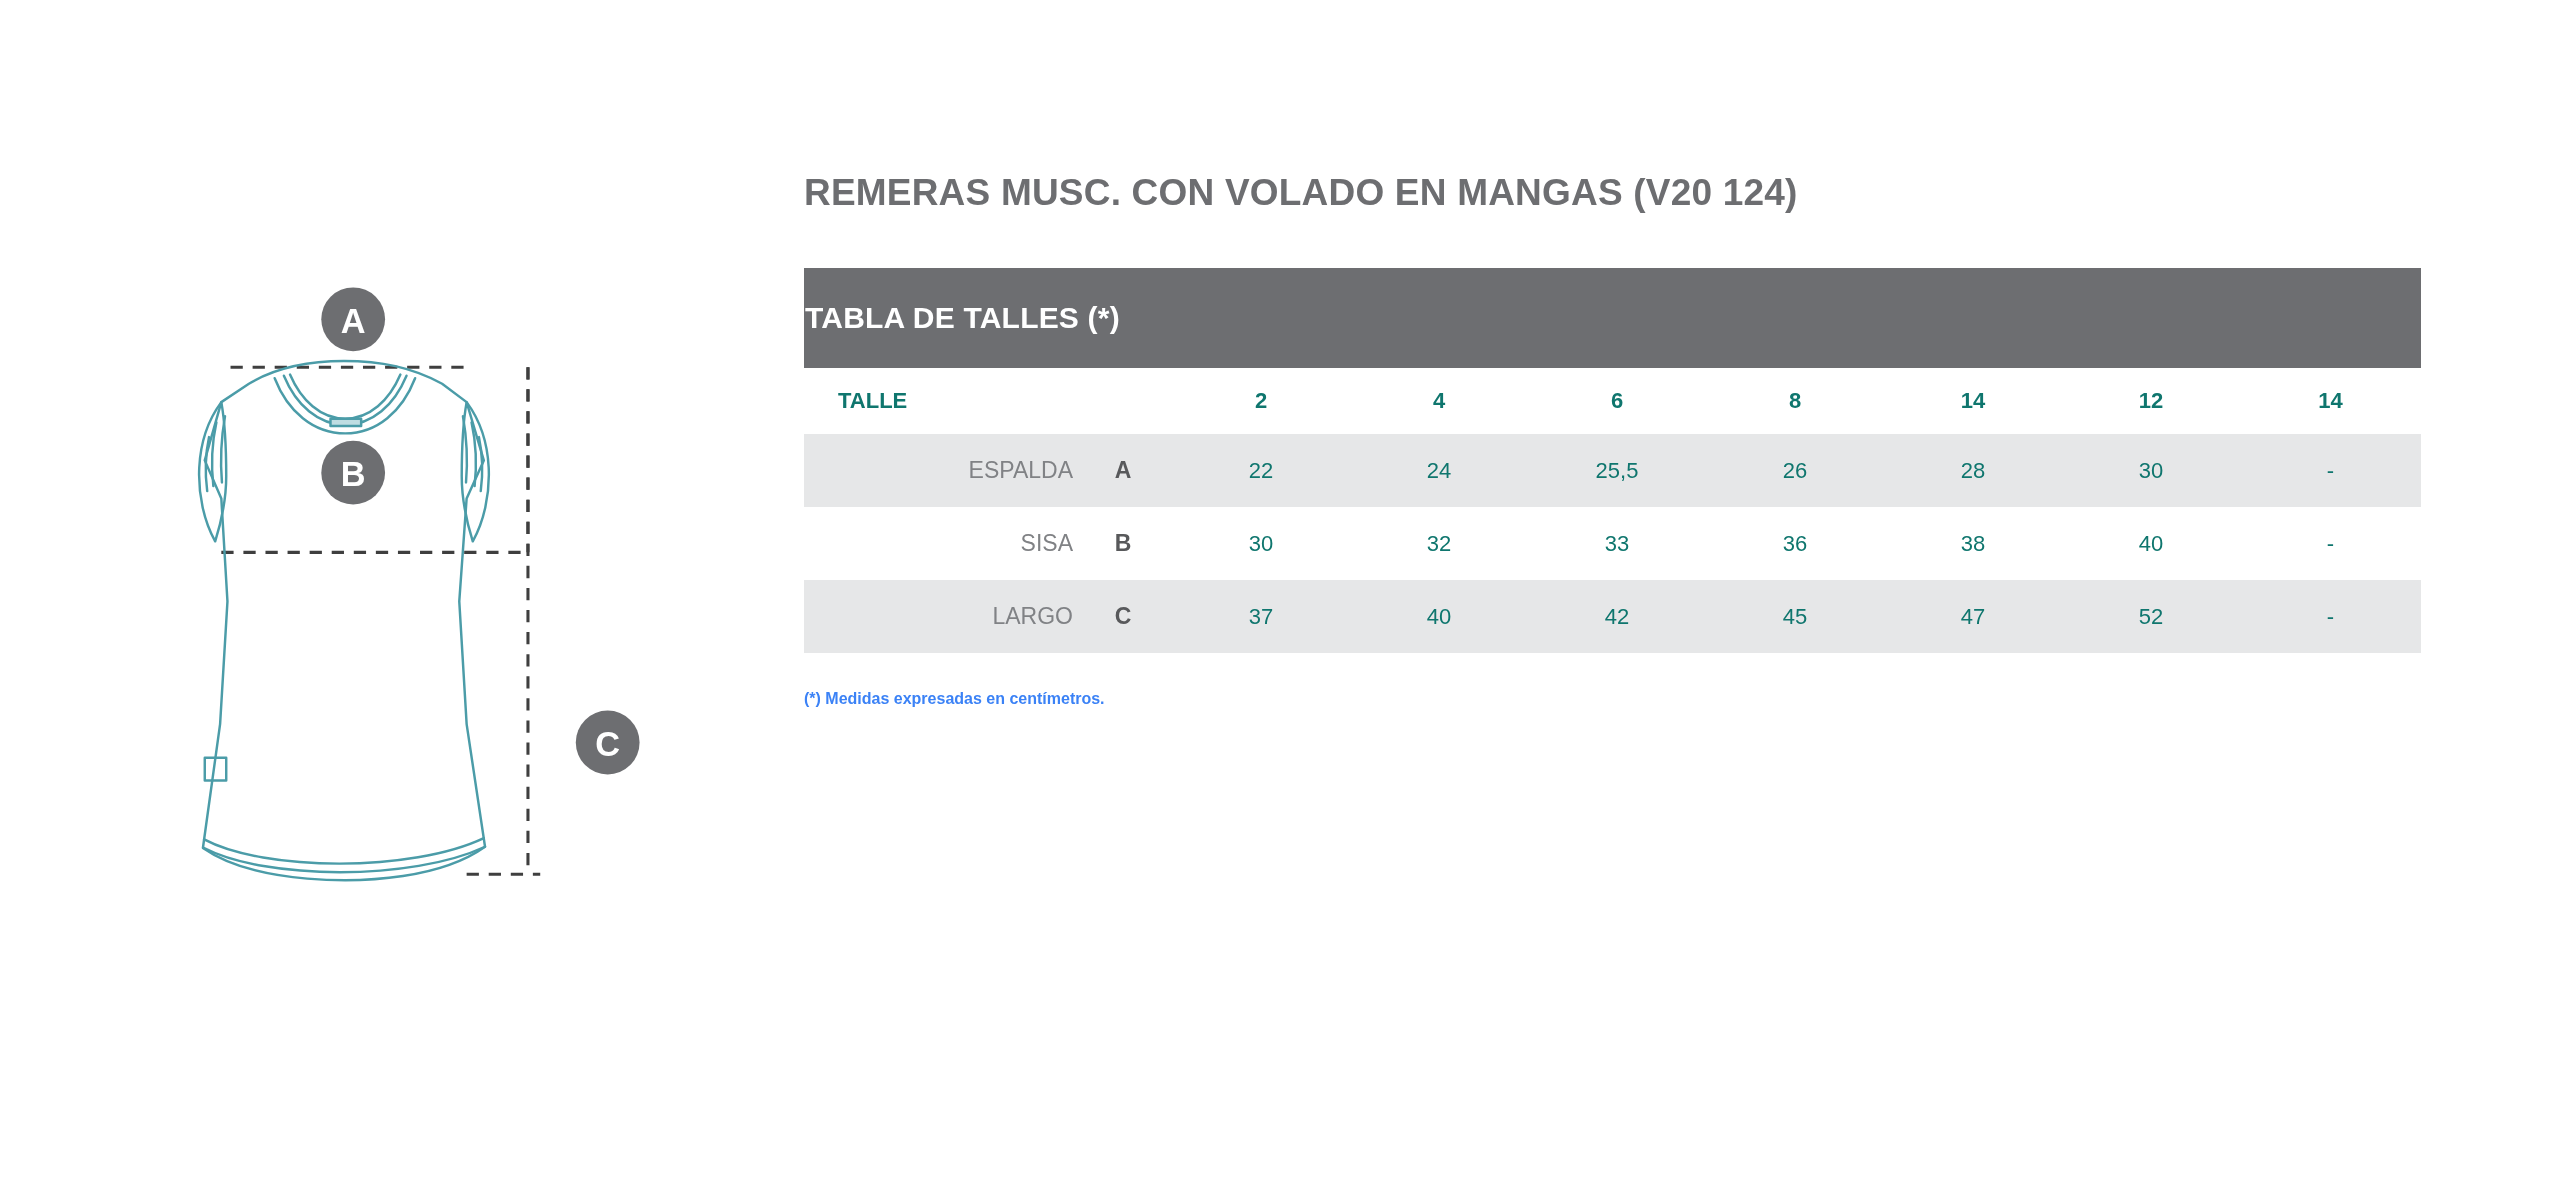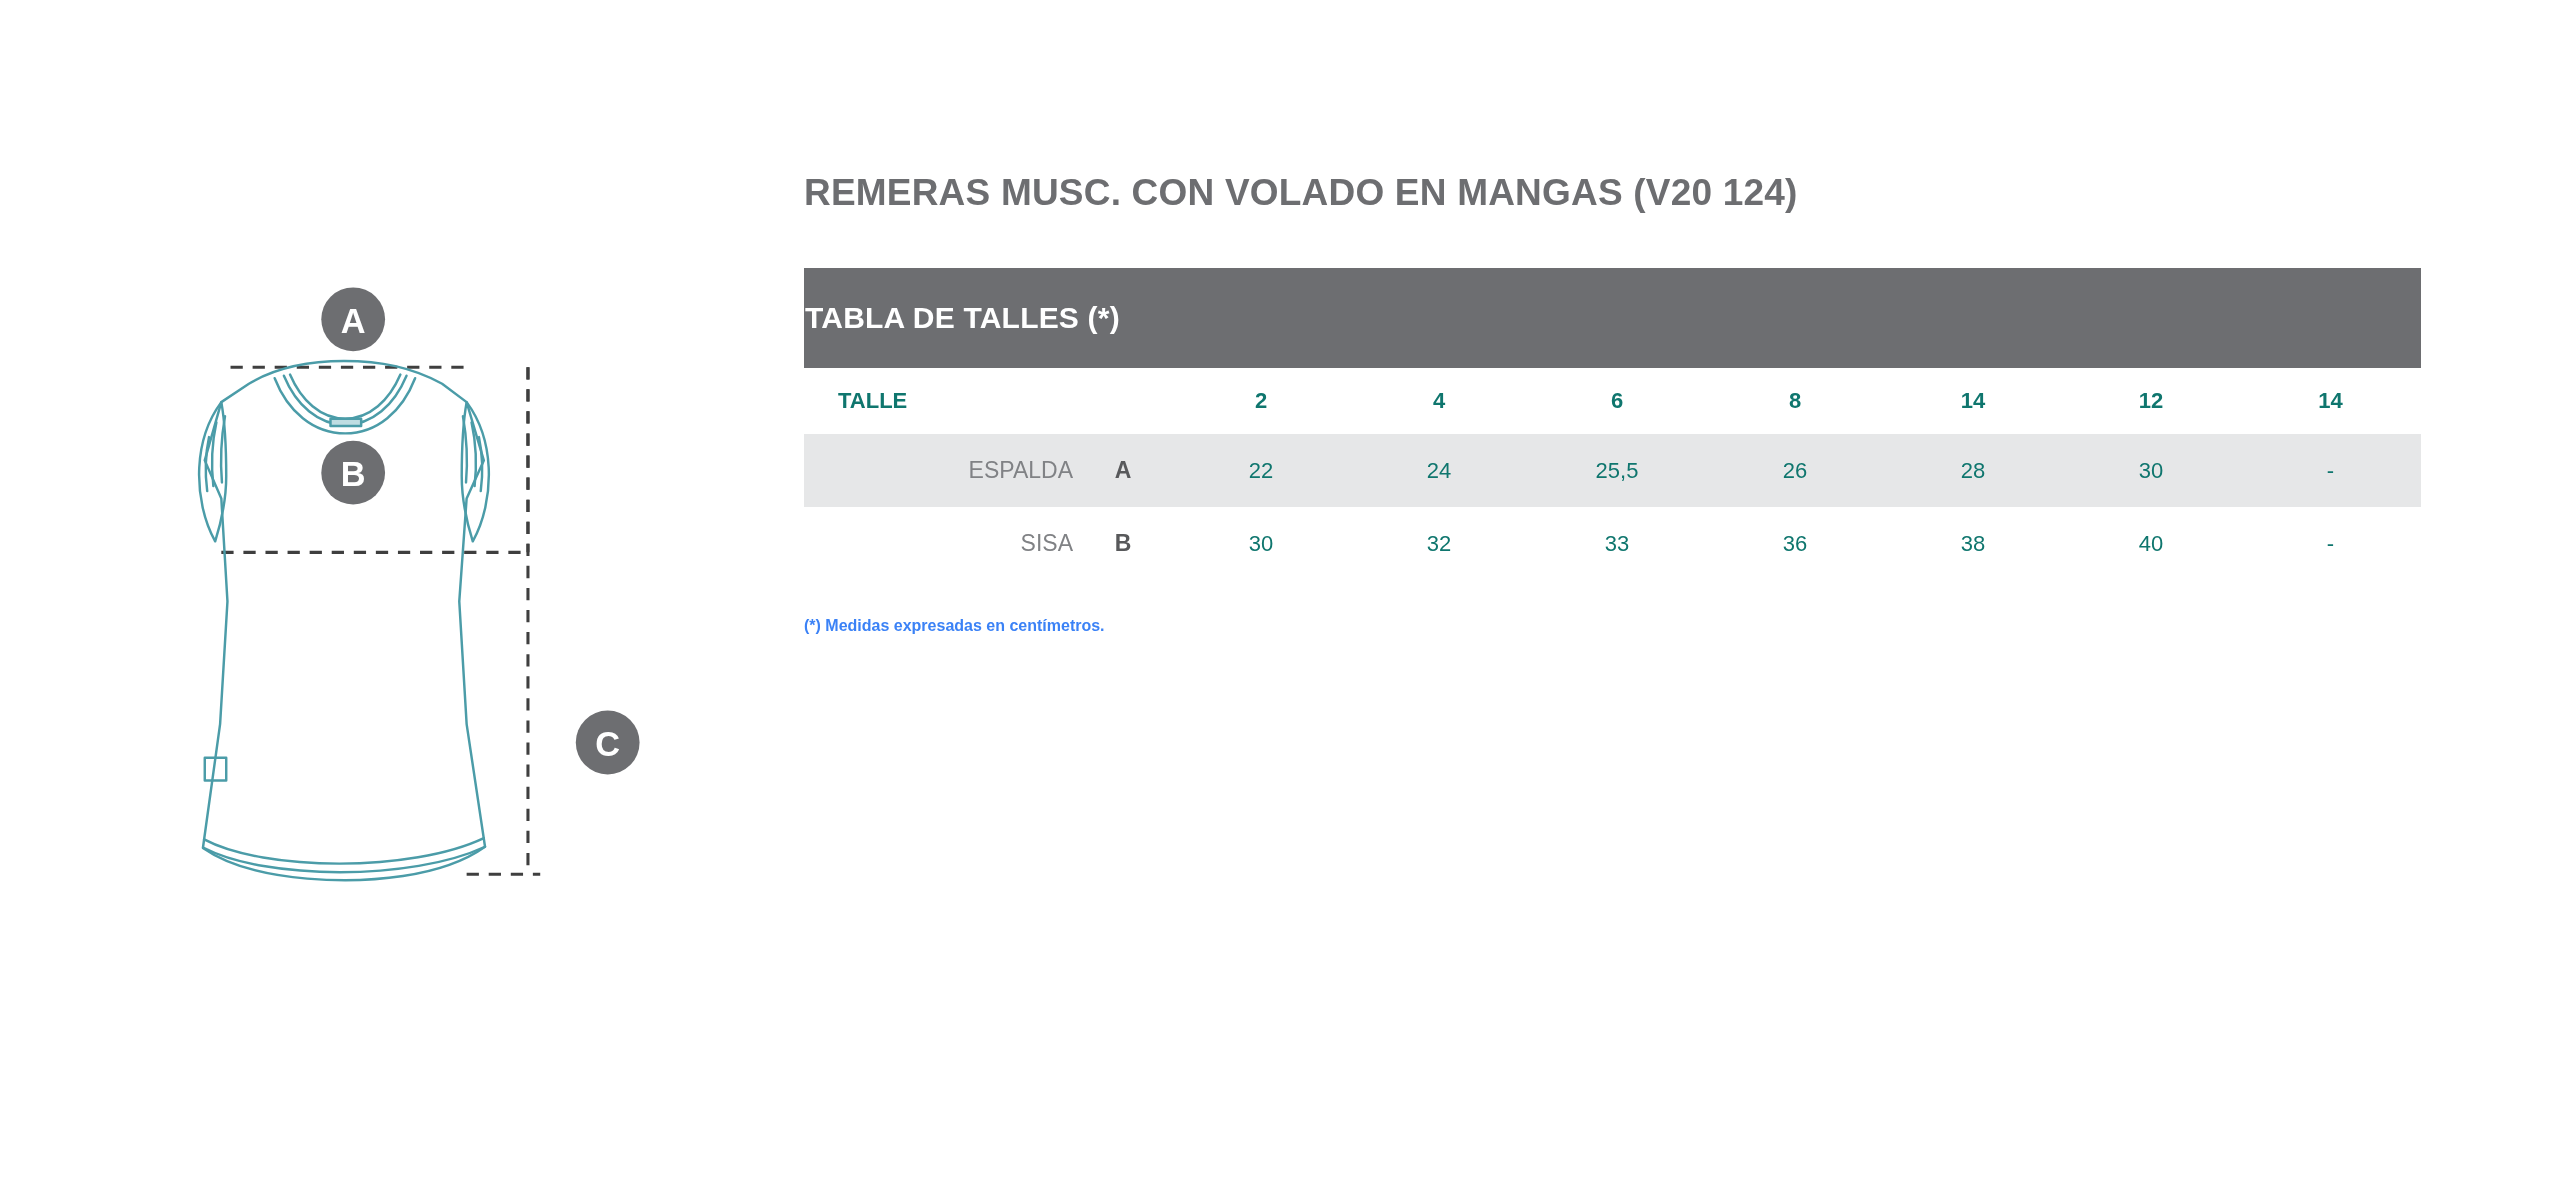--- a/index.html
+++ b/index.html
@@ -261,20 +261,31 @@
           <td class="cell name-col">SISA</td>
           <td class="cell letter-col">B</td>
           <td class="cell">30</td>
           <td class="cell">32</td>
           <td class="cell">33</td>
           <td class="cell">36</td>
           <td class="cell">38</td>
           <td class="cell">40</td>
           <td class="cell">-</td>
         </tr>
+        <tr class="striped">
+          <td class="cell name-col">LARGO</td>
+          <td class="cell letter-col">C</td>
+          <td class="cell">37</td>
+          <td class="cell">40</td>
+          <td class="cell">42</td>
+          <td class="cell">45</td>
+          <td class="cell">47</td>
+          <td class="cell">52</td>
+          <td class="cell">-</td>
+        </tr>
       </tbody>
     </table>
 
     <div class="footnote">(*) Medidas expresadas en centímetros.</div>
   </div>
 
 </div>
 
 
 </body></html>

